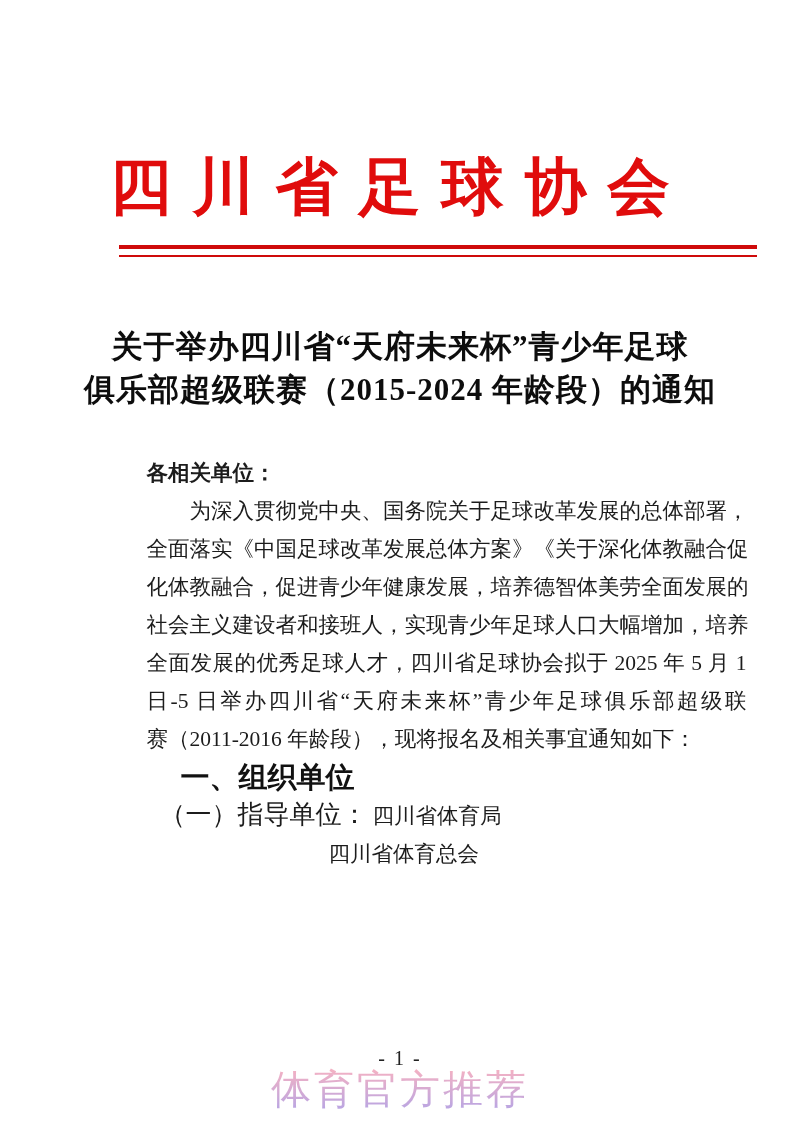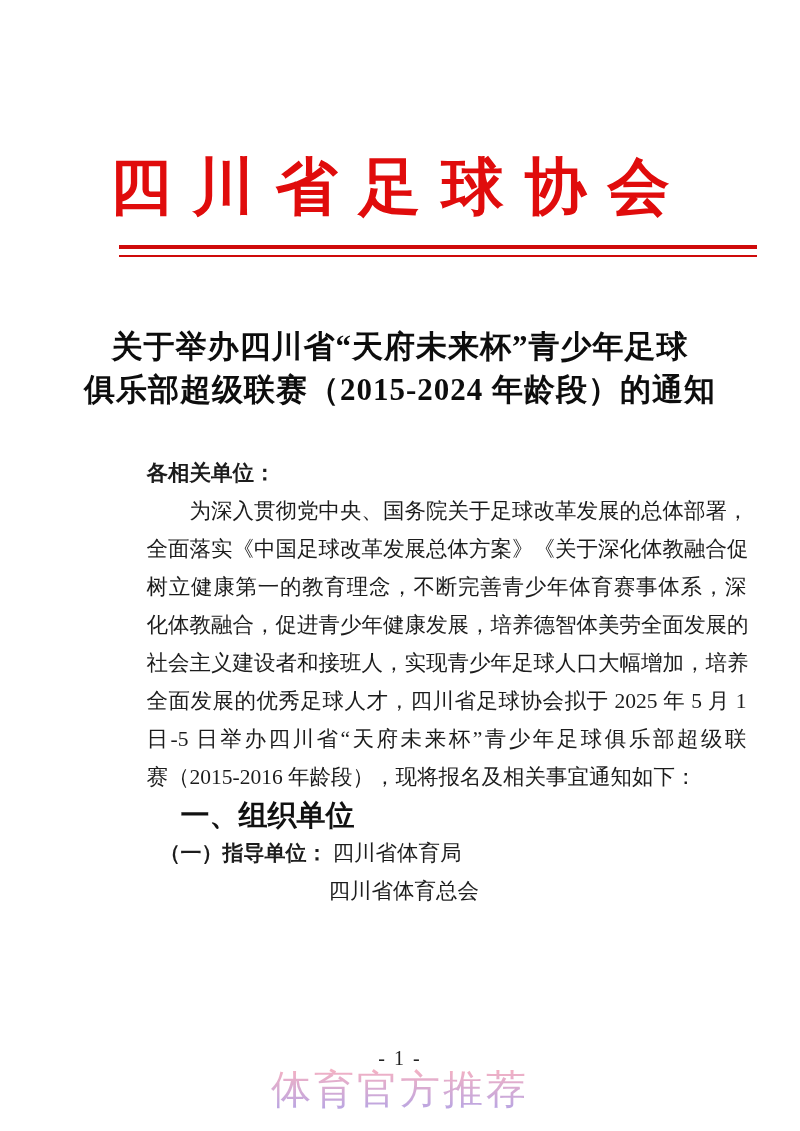--- a/index.html
+++ b/index.html
@@ -99,22 +99,22 @@
     font-weight: 700;
     font-size: 29px;
     color: #111;
   }
   .org-line {
     line-height: 38px;
     margin-left: 13px;
     white-space: nowrap;
   }
   .org-label {
-    font-weight: 700;
-    font-size: 21px;
+    font-weight: 400;
+    font-size: 26px;
   }
   .org-value {
     font-size: 21.5px;
     margin-left: 5px;
   }
   .org-line.cont {
     margin-left: 0;
     padding-left: 182px;
   }
   .org-line.cont .org-value { margin-left: 0; }
@@ -162,26 +162,25 @@
   <h1 class="doc-title">
     <span>关于举办四川省“天府未来杯”青少年足球</span>
     <span>俱乐部超级联赛（2015-2024 年龄段）的通知</span>
   </h1>
 
   <div class="doc-body">
     <div class="salutation">各相关单位：</div>
 
     <div class="pline first">为深入贯彻党中央、国务院关于足球改革发展的总体部署，</div>
     <div class="pline">全面落实《中国足球改革发展总体方案》《关于深化体教融合促</div>
-    <div class="pline">树立健康第一的教育理念，不断完善青少年体育赛事体系，深</div>
     <div class="pline">化体教融合，促进青少年健康发展，培养德智体美劳全面发展的</div>
     <div class="pline">社会主义建设者和接班人，实现青少年足球人口大幅增加，培养</div>
     <div class="pline">全面发展的优秀足球人才，四川省足球协会拟于 2025 年 5 月 1</div>
     <div class="pline">日-5 日举办四川省“天府未来杯”青少年足球俱乐部超级联</div>
-    <div class="pline last">赛（2015-2016 年龄段），现将报名及相关事宜通知如下：</div>
+    <div class="pline last">赛（2011-2016 年龄段），现将报名及相关事宜通知如下：</div>
 
     <div class="sec-heading">一、组织单位</div>
 
     <div class="org-line">
       <span class="org-label">（一）指导单位：</span><span class="org-value">四川省体育局</span>
     </div>
 
     <div class="org-line cont">
       <span class="org-value">四川省体育总会</span>
     </div>

